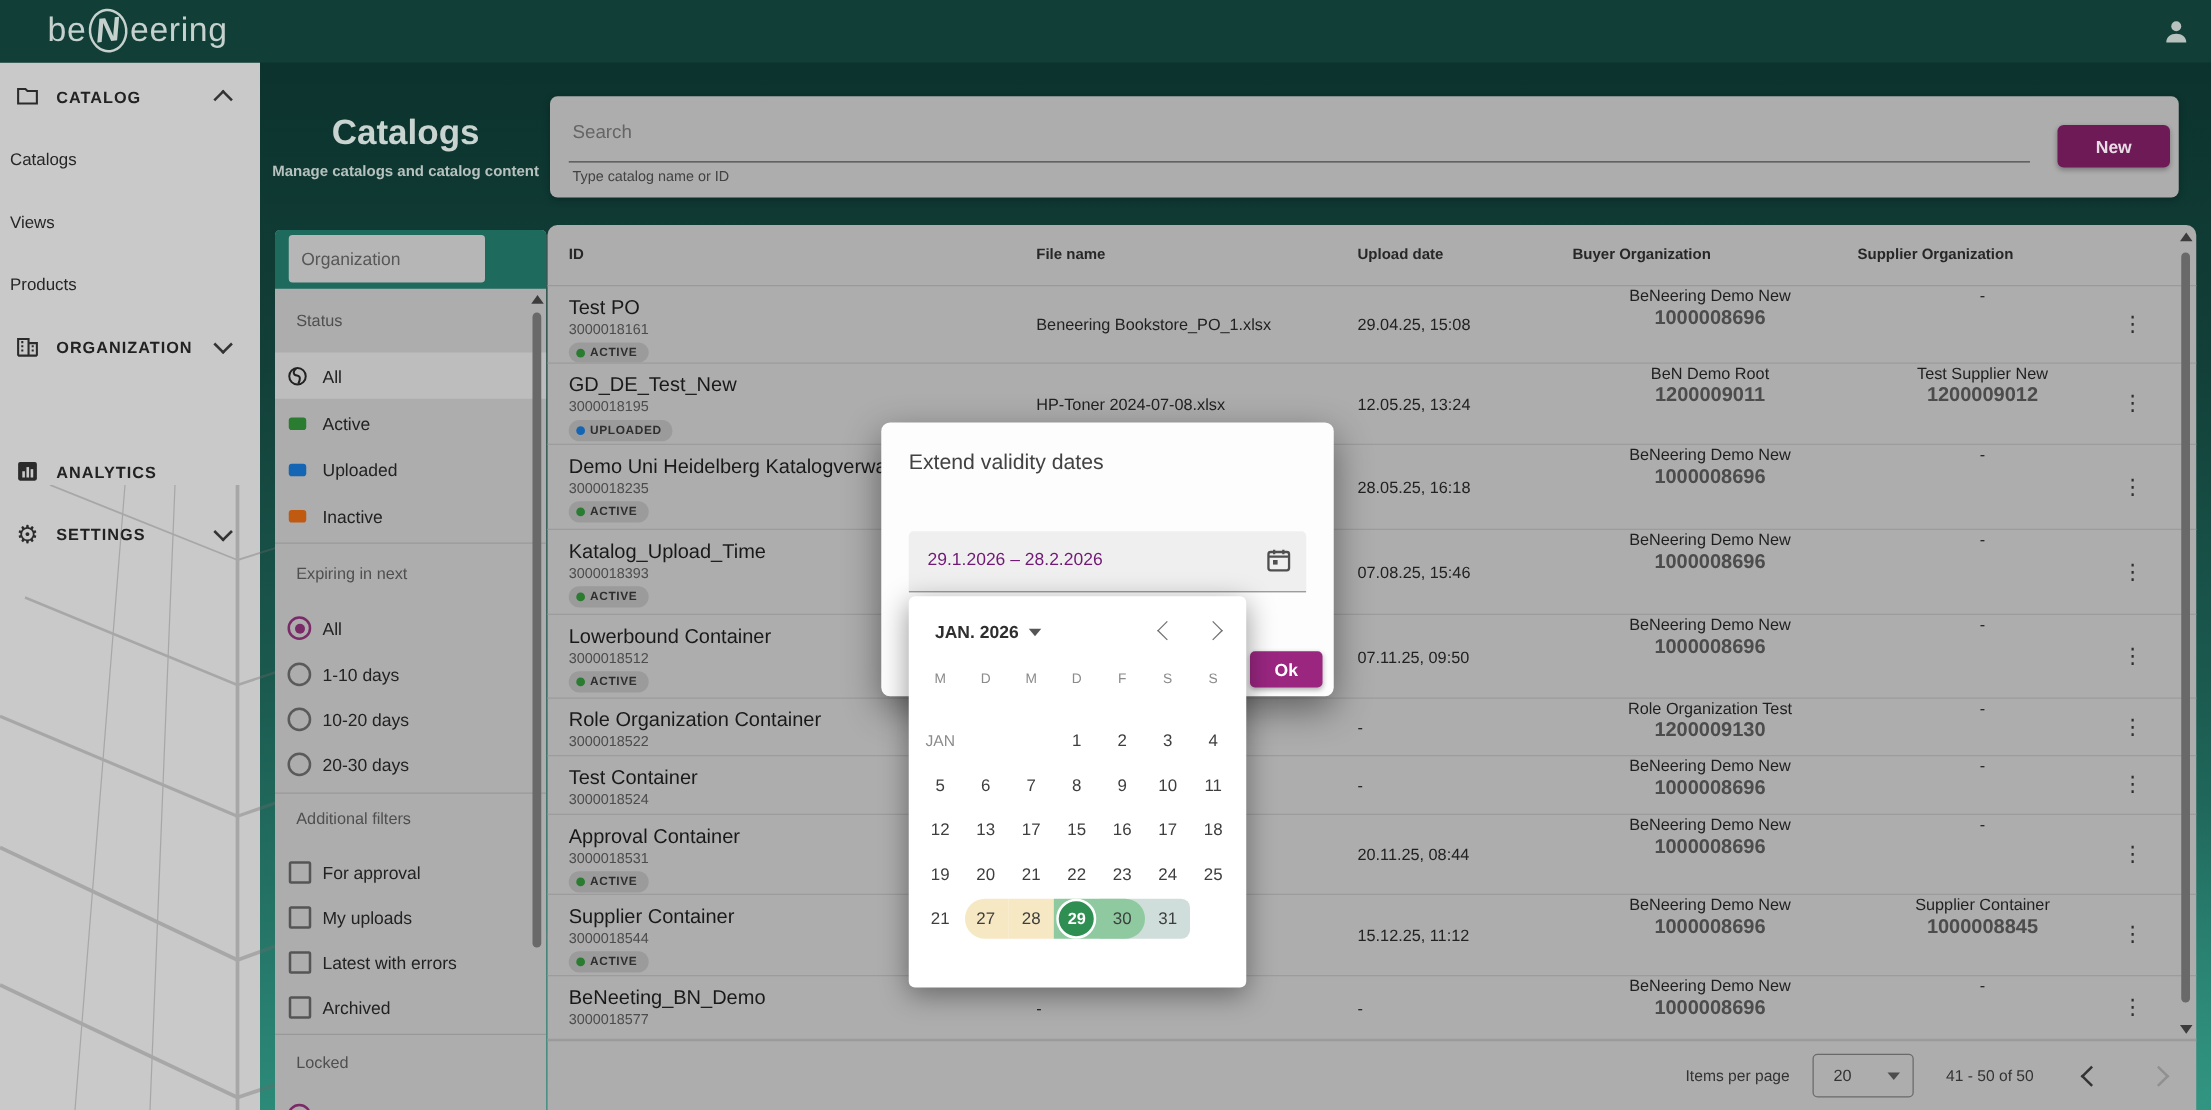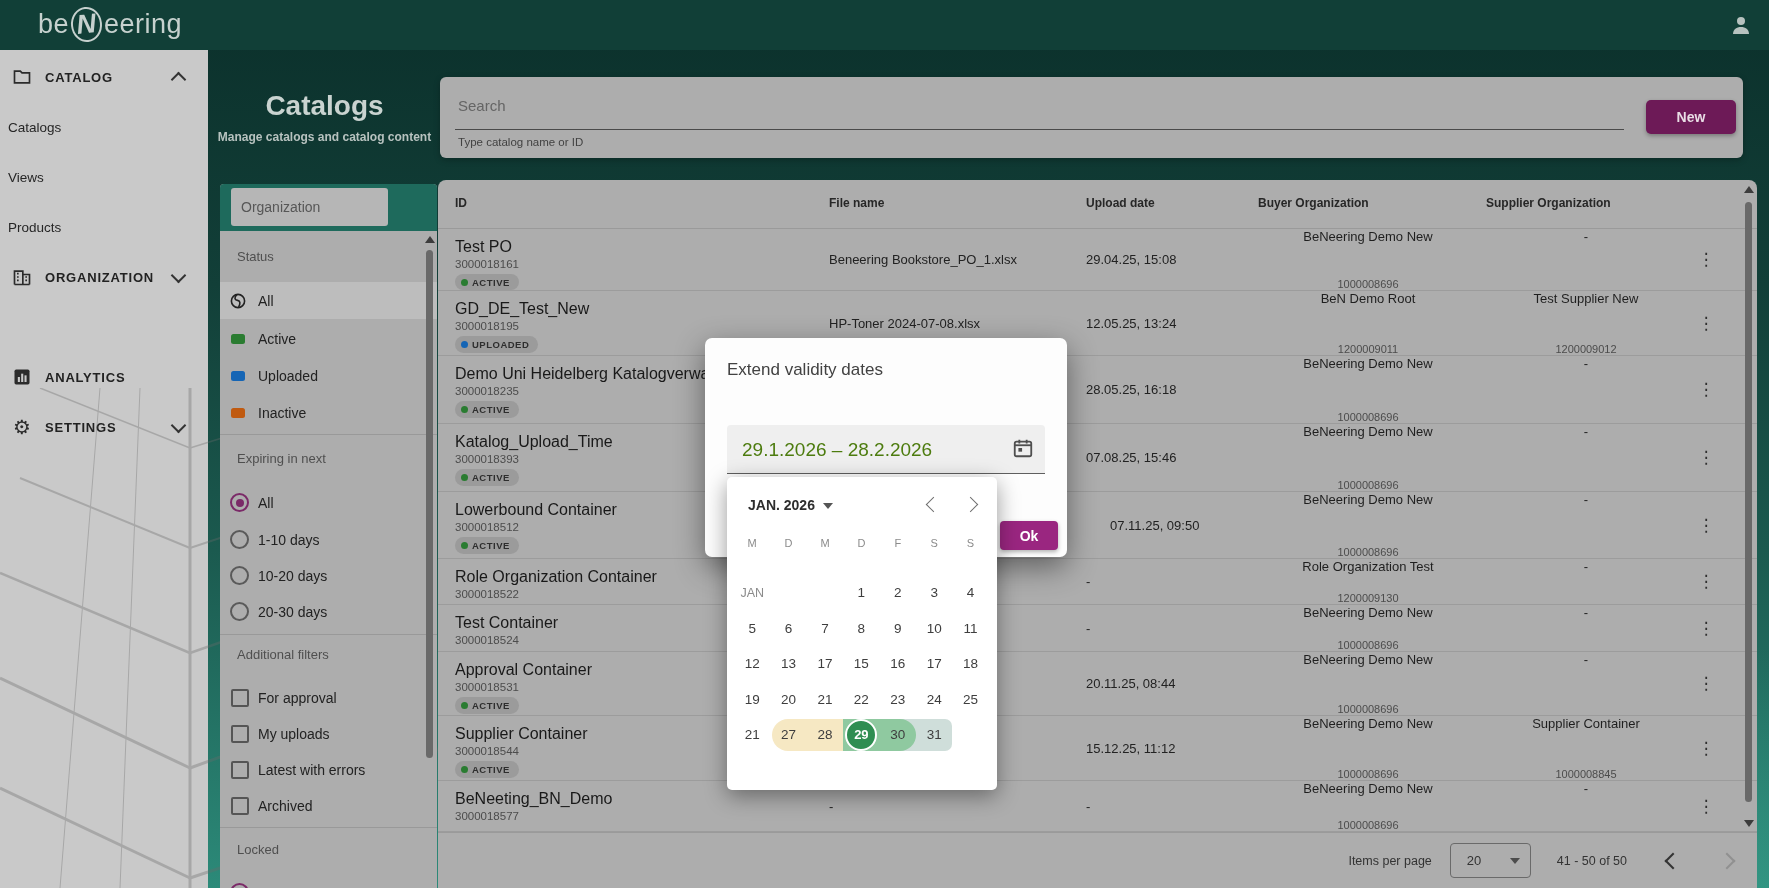--- a/index.html
+++ b/index.html
@@ -64,38 +64,38 @@
   .thead{position:absolute;left:0;top:0;width:1319px;height:48px;border-bottom:1px solid #9a9a9a;}
   .th{position:absolute;top:16px;font-size:12px;font-weight:bold;color:#272727;}
   .tbody{position:absolute;left:0;top:49px;width:1319px;}
   .trow{position:relative;width:1319px;border-bottom:1px solid #9c9c9c;box-sizing:border-box;}
   .cell{position:absolute;top:0;height:100%;display:flex;align-items:center;font-size:13px;color:#222;}
   .c-id{flex-direction:column;align-items:flex-start;justify-content:flex-start;padding-top:9px;box-sizing:border-box;}
   .rname{font-size:16px;color:#191919;white-space:nowrap;}
   .rid{font-size:11.5px;color:#4c4c4c;margin-top:2px;}
   .badge{display:inline-flex;align-items:center;height:17px;border-radius:9px;background:#9b9b9b;padding:0 9px 0 6px;margin-top:4px;font-size:9.5px;font-weight:bold;letter-spacing:.5px;color:#2e2e2e;}
   .badge .dot{width:7px;height:7px;border-radius:50%;margin-right:4px;}
-  .org2{display:flex;flex-direction:column;justify-content:space-between;}
+  .org2{display:flex;flex-direction:column;justify-content:flex-start;}
   .oname{font-size:13px;color:#1f1f1f;white-space:nowrap;}
-  .oid{font-size:11px;color:#4c4c4c;margin-top:2px;}
+  .oid{font-size:16px;color:#4c4c4c;margin-top:2px;font-weight:bold;}
   .dots{position:absolute;left:1255px;top:0;height:100%;width:26px;display:flex;align-items:center;justify-content:center;font-size:17px;color:#2f2f2f;cursor:pointer;letter-spacing:0;}
   
   .pagination{position:absolute;left:0;bottom:0;width:1319px;height:56px;border-top:1px solid #9a9a9a;display:flex;align-items:center;justify-content:flex-end;padding-right:24px;box-sizing:border-box;font-size:12.5px;color:#333;}
   .pg-select{width:79px;height:33px;border:1.5px solid #6a6a6a;border-radius:4px;margin:0 26px 0 18px;position:relative;display:flex;align-items:center;cursor:pointer;}
   .pg-select .val{margin-left:16px;font-size:13px;}
   .pg-select .tri{position:absolute;right:10px;width:0;height:0;border-left:5px solid transparent;border-right:5px solid transparent;border-top:6px solid #4c4c4c;}
   .pg-range{margin-right:40px;}
   .pg-chev{width:10px;height:10px;border-right:2px solid #333;border-bottom:2px solid #333;cursor:pointer;}
   .pg-chev.prev{transform:rotate(135deg);margin-right:42px;}
   .pg-chev.next{transform:rotate(-45deg);border-color:#909090;}
   
   .dialog{position:absolute;left:705px;top:338px;width:362px;height:219px;background:#fdfdfd;border-radius:7px;z-index:10;box-shadow:0 10px 30px rgba(0,0,0,.45);}
   .dlg-title{position:absolute;left:22px;top:22px;font-size:17px;color:#424242;}
   .date-field{position:absolute;left:22px;top:87px;width:318px;height:49px;background:#efefef;border-radius:4px 4px 0 0;border-bottom:1px solid #5f5f5f;box-sizing:border-box;cursor:text;}
-  .date-text{position:absolute;left:15px;top:14px;font-size:19px;color:#4d7c0f;text-align:center;}
+  .date-text{position:absolute;left:15px;top:14px;font-size:14px;color:#701a75;text-align:center;}
   .cal-toggle{position:absolute;right:11px;top:12px;width:22px;height:22px;cursor:pointer;}
   .ok-btn{position:absolute;left:295px;top:183px;width:58px;height:29px;background:#9a2680;color:#fff;border:none;border-radius:4px;font-size:14px;font-weight:bold;cursor:pointer;box-shadow:0 2px 4px rgba(0,0,0,.3);}
   
   .cal-pop{position:absolute;left:727px;top:477px;width:270px;height:313px;background:#ffffff;border-radius:5px;z-index:11;box-shadow:0 6px 22px rgba(0,0,0,.4);}
   .cal-head{position:absolute;left:0;top:14px;width:270px;height:30px;}
   .cal-month{position:absolute;left:21px;top:6px;font-size:14px;font-weight:bold;color:#2e2e2e;display:flex;align-items:center;cursor:pointer;}
   .cal-month .tri{width:0;height:0;border-left:5px solid transparent;border-right:5px solid transparent;border-top:6px solid #555;margin-left:8px;margin-top:2px;}
   .cal-nav{position:absolute;top:8px;width:10px;height:10px;border-right:1.8px solid #6f6f6f;border-bottom:1.8px solid #6f6f6f;cursor:pointer;}
   .cal-nav.prev{left:201px;transform:rotate(135deg);}
   .cal-nav.next{left:238px;transform:rotate(-45deg);}
@@ -381,21 +381,21 @@
       </div>
       <div class="trow" style="height: 67px;">
         <div class="cell c-id" style="left:17px;width:360px;">
           <div class="rname">Lowerbound Container</div>
           <div class="rid">3000018512</div>
           <span class="badge"><span class="dot" style="background:#2a7c31"></span>ACTIVE</span>
         </div>
         <div class="cell" style="left:391px;width:250px;">
           <span></span>
         </div>
-        <div class="cell" style="left:648px;width:160px;margin-left:24px;">
+        <div class="cell" style="left:648px;width:160px;">
           <span>07.11.25, 09:50</span>
         </div>
         <div class="cell org2" style="left:820px;width:220px;">
           <div class="oname">BeNeering Demo New</div>
           <div class="oid">1000008696</div>
         </div>
         <div class="cell org2" style="left:1048px;width:200px;">
           <span>-</span>
         </div>
         <div class="dots">⋮</div>

